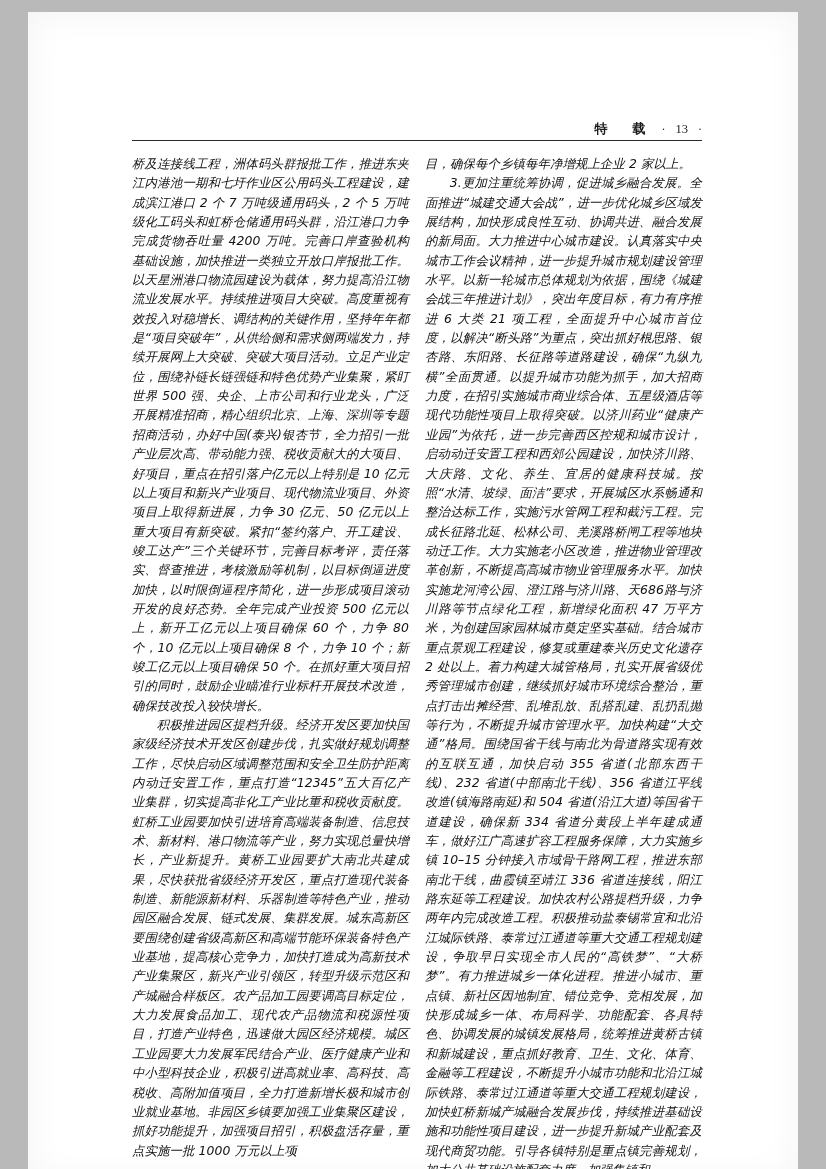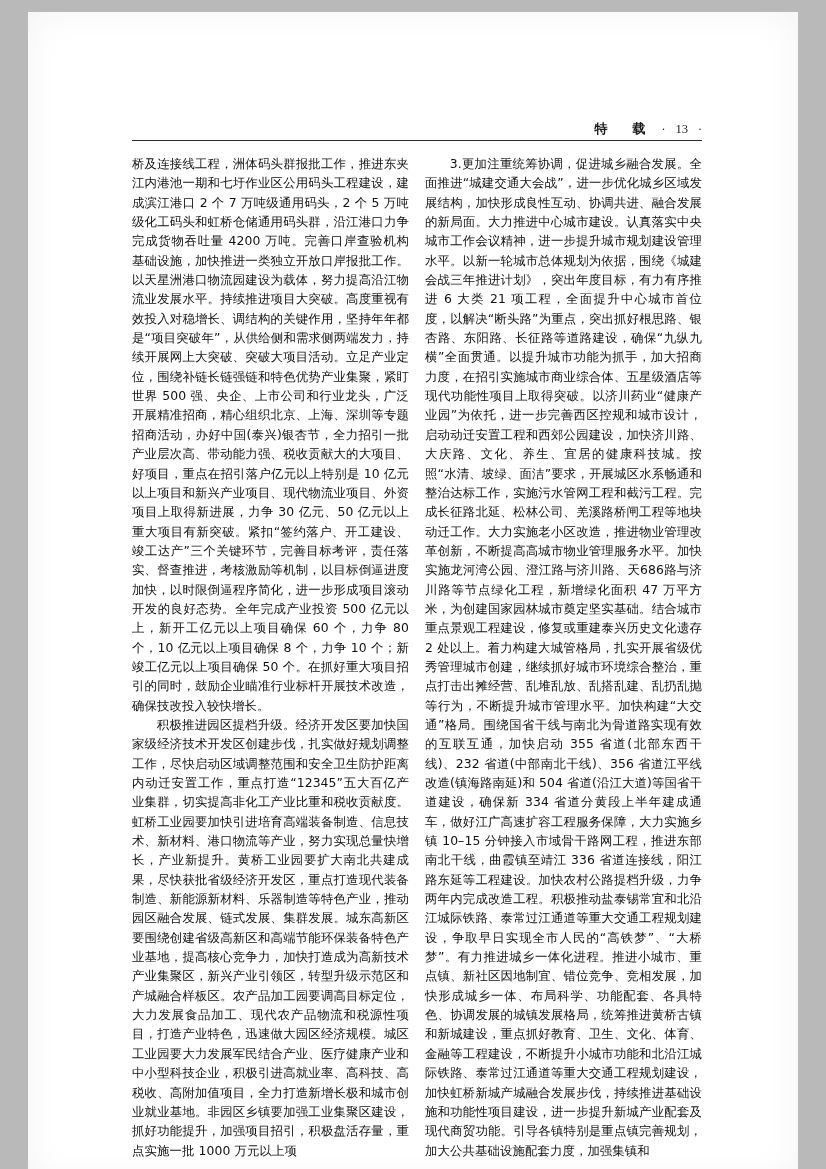--- a/index.html
+++ b/index.html
@@ -57,20 +57,21 @@
     background: #2b2b2b;
   }
   .columns {
     position: absolute;
     top: 142px;
     left: 104px;
     right: 96px;
     bottom: 70px;
     display: flex;
     gap: 16px;
+    font-style: italic;
   }
   .col {
     width: 302px;
     font-family: "DejaVu Sans", "Liberation Sans", sans-serif;
     font-size: 12.4px;
     line-height: 19.35px;
     color: #111111;
     text-align: justify;
     text-justify: inter-ideograph;
     letter-spacing: 0.1px;
@@ -102,17 +103,18 @@
   <div class="header-rule"></div>
 
   <div class="columns">
 
     <div class="col">
       <p>桥及连接线工程，洲体码头群报批工作，推进东夹江内港池一期和七圩作业区公用码头工程建设，建成滨江港口 2 个 7 万吨级通用码头，2 个 5 万吨级化工码头和虹桥仓储通用码头群，沿江港口力争完成货物吞吐量 4200 万吨。完善口岸查验机构基础设施，加快推进一类独立开放口岸报批工作。以天星洲港口物流园建设为载体，努力提高沿江物流业发展水平。持续推进项目大突破。高度重视有效投入对稳增长、调结构的关键作用，坚持年年都是“项目突破年”，从供给侧和需求侧两端发力，持续开展网上大突破、突破大项目活动。立足产业定位，围绕补链长链强链和特色优势产业集聚，紧盯世界 500 强、央企、上市公司和行业龙头，广泛开展精准招商，精心组织北京、上海、深圳等专题招商活动，办好中国(泰兴)银杏节，全力招引一批产业层次高、带动能力强、税收贡献大的大项目、好项目，重点在招引落户亿元以上特别是 10 亿元以上项目和新兴产业项目、现代物流业项目、外资项目上取得新进展，力争 30 亿元、50 亿元以上重大项目有新突破。紧扣“签约落户、开工建设、竣工达产”三个关键环节，完善目标考评，责任落实、督查推进，考核激励等机制，以目标倒逼进度加快，以时限倒逼程序简化，进一步形成项目滚动开发的良好态势。全年完成产业投资 500 亿元以上，新开工亿元以上项目确保 60 个，力争 80 个，10 亿元以上项目确保 8 个，力争 10 个；新竣工亿元以上项目确保 50 个。在抓好重大项目招引的同时，鼓励企业瞄准行业标杆开展技术改造，确保技改投入较快增长。</p>
       <p class="indent">积极推进园区提档升级。经济开发区要加快国家级经济技术开发区创建步伐，扎实做好规划调整工作，尽快启动区域调整范围和安全卫生防护距离内动迁安置工作，重点打造“12345”五大百亿产业集群，切实提高非化工产业比重和税收贡献度。虹桥工业园要加快引进培育高端装备制造、信息技术、新材料、港口物流等产业，努力实现总量快增长，产业新提升。黄桥工业园要扩大南北共建成果，尽快获批省级经济开发区，重点打造现代装备制造、新能源新材料、乐器制造等特色产业，推动园区融合发展、链式发展、集群发展。城东高新区要围绕创建省级高新区和高端节能环保装备特色产业基地，提高核心竞争力，加快打造成为高新技术产业集聚区，新兴产业引领区，转型升级示范区和产城融合样板区。农产品加工园要调高目标定位，大力发展食品加工、现代农产品物流和税源性项目，打造产业特色，迅速做大园区经济规模。城区工业园要大力发展军民结合产业、医疗健康产业和中小型科技企业，积极引进高就业率、高科技、高税收、高附加值项目，全力打造新增长极和城市创业就业基地。非园区乡镇要加强工业集聚区建设，抓好功能提升，加强项目招引，积极盘活存量，重点实施一批 1000 万元以上项</p>
     </div>
 
     <div class="col">
+      <p>目，确保每个乡镇每年净增规上企业 2 家以上。</p>
       <p class="section-title">3.更加注重统筹协调，促进城乡融合发展。全面推进“城建交通大会战”，进一步优化城乡区域发展结构，加快形成良性互动、协调共进、融合发展的新局面。大力推进中心城市建设。认真落实中央城市工作会议精神，进一步提升城市规划建设管理水平。以新一轮城市总体规划为依据，围绕《城建会战三年推进计划》，突出年度目标，有力有序推进 6 大类 21 项工程，全面提升中心城市首位度，以解决“断头路”为重点，突出抓好根思路、银杏路、东阳路、长征路等道路建设，确保“九纵九横”全面贯通。以提升城市功能为抓手，加大招商力度，在招引实施城市商业综合体、五星级酒店等现代功能性项目上取得突破。以济川药业“健康产业园”为依托，进一步完善西区控规和城市设计，启动动迁安置工程和西郊公园建设，加快济川路、大庆路、文化、养生、宜居的健康科技城。按照“水清、坡绿、面洁”要求，开展城区水系畅通和整治达标工作，实施污水管网工程和截污工程。完成长征路北延、松林公司、羌溪路桥闸工程等地块动迁工作。大力实施老小区改造，推进物业管理改革创新，不断提高高城市物业管理服务水平。加快实施龙河湾公园、澄江路与济川路、天686路与济川路等节点绿化工程，新增绿化面积 47 万平方米，为创建国家园林城市奠定坚实基础。结合城市重点景观工程建设，修复或重建泰兴历史文化遗存 2 处以上。着力构建大城管格局，扎实开展省级优秀管理城市创建，继续抓好城市环境综合整治，重点打击出摊经营、乱堆乱放、乱搭乱建、乱扔乱抛等行为，不断提升城市管理水平。加快构建“大交通”格局。围绕国省干线与南北为骨道路实现有效的互联互通，加快启动 355 省道(北部东西干线)、232 省道(中部南北干线)、356 省道江平线改造(镇海路南延)和 504 省道(沿江大道)等国省干道建设，确保新 334 省道分黄段上半年建成通车，做好江广高速扩容工程服务保障，大力实施乡镇 10–15 分钟接入市域骨干路网工程，推进东部南北干线，曲霞镇至靖江 336 省道连接线，阳江路东延等工程建设。加快农村公路提档升级，力争两年内完成改造工程。积极推动盐泰锡常宜和北沿江城际铁路、泰常过江通道等重大交通工程规划建设，争取早日实现全市人民的“高铁梦”、“大桥梦”。有力推进城乡一体化进程。推进小城市、重点镇、新社区因地制宜、错位竞争、竞相发展，加快形成城乡一体、布局科学、功能配套、各具特色、协调发展的城镇发展格局，统筹推进黄桥古镇和新城建设，重点抓好教育、卫生、文化、体育、金融等工程建设，不断提升小城市功能和北沿江城际铁路、泰常过江通道等重大交通工程规划建设，加快虹桥新城产城融合发展步伐，持续推进基础设施和功能性项目建设，进一步提升新城产业配套及现代商贸功能。引导各镇特别是重点镇完善规划，加大公共基础设施配套力度，加强集镇和</p>
     </div>
 
   </div>
 </div>
 
 </body></html>

